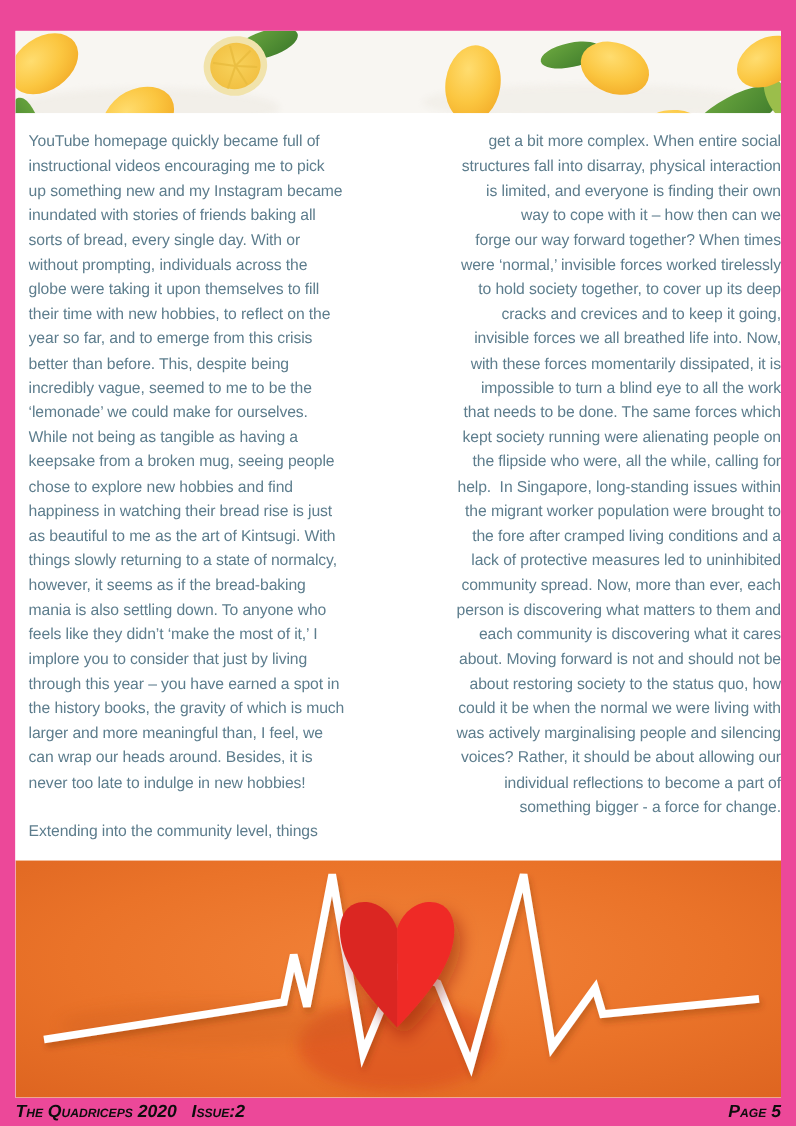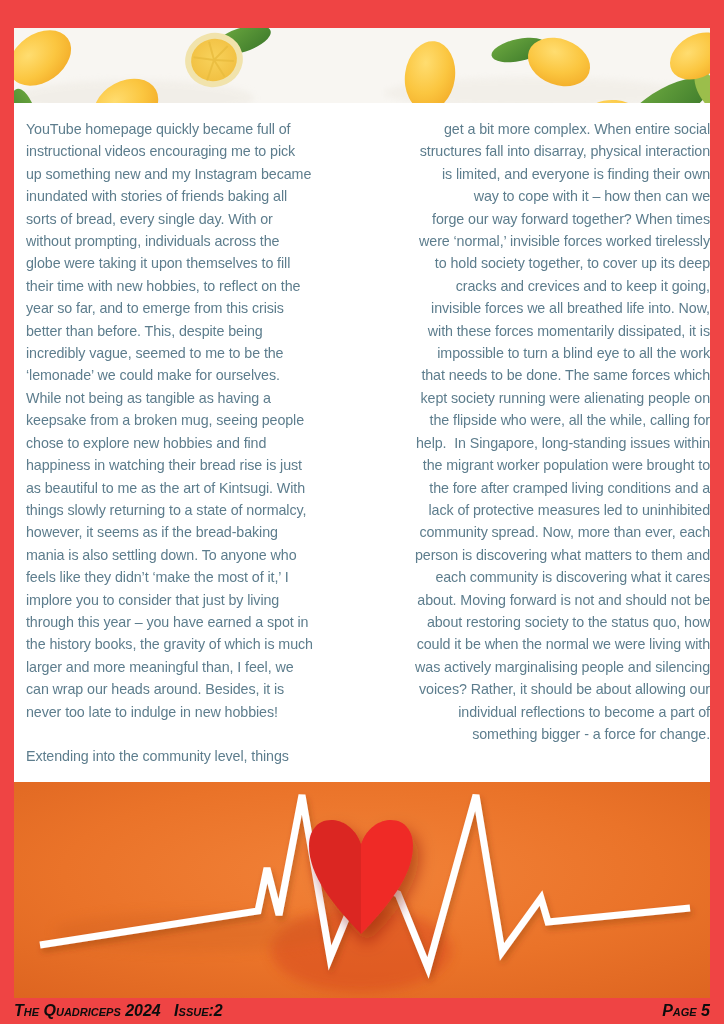--- a/index.html
+++ b/index.html
@@ -1,19 +1,19 @@
 <!DOCTYPE html>
 <html><head>
 <meta charset="utf-8">
 <style>
   html,body{margin:0;padding:0;}
   .page{
     position:relative;
     width:724px;height:1024px;
-    background:#ef4444;
+    background:#ec4899;
     overflow:hidden;
     font-family:"Liberation Sans", sans-serif;
   }
   .frame{
     position:absolute;left:14px;top:28px;
     width:696px;height:970px;
     background:#ffffff;
   }
   .lemon-banner{height:75px;overflow:hidden;}
   .lemon-banner svg{display:block;}
@@ -203,16 +203,16 @@
 
         <g filter="url(#heartShadow)">
           <path d="M347,62 C341,45 328,38 317,38 C303,38 295,49 295,64 C295,94 320,124 347,152 Z" fill="#DB2723"></path>
           <path d="M347,62 C353,45 366,38 377,38 C391,38 399,49 399,64 C399,94 374,124 347,152 Z" fill="#EF2B28"></path>
         </g>
       </svg>
     </div>
   </div>
 
   <div class="footer">
-    <span style="white-space:pre;">The Quadriceps 2024   Issue:2</span>
+    <span style="white-space:pre;">The Quadriceps 2020   Issue:2</span>
     <span>Page 5</span>
   </div>
 </div>
 
 </body></html>

